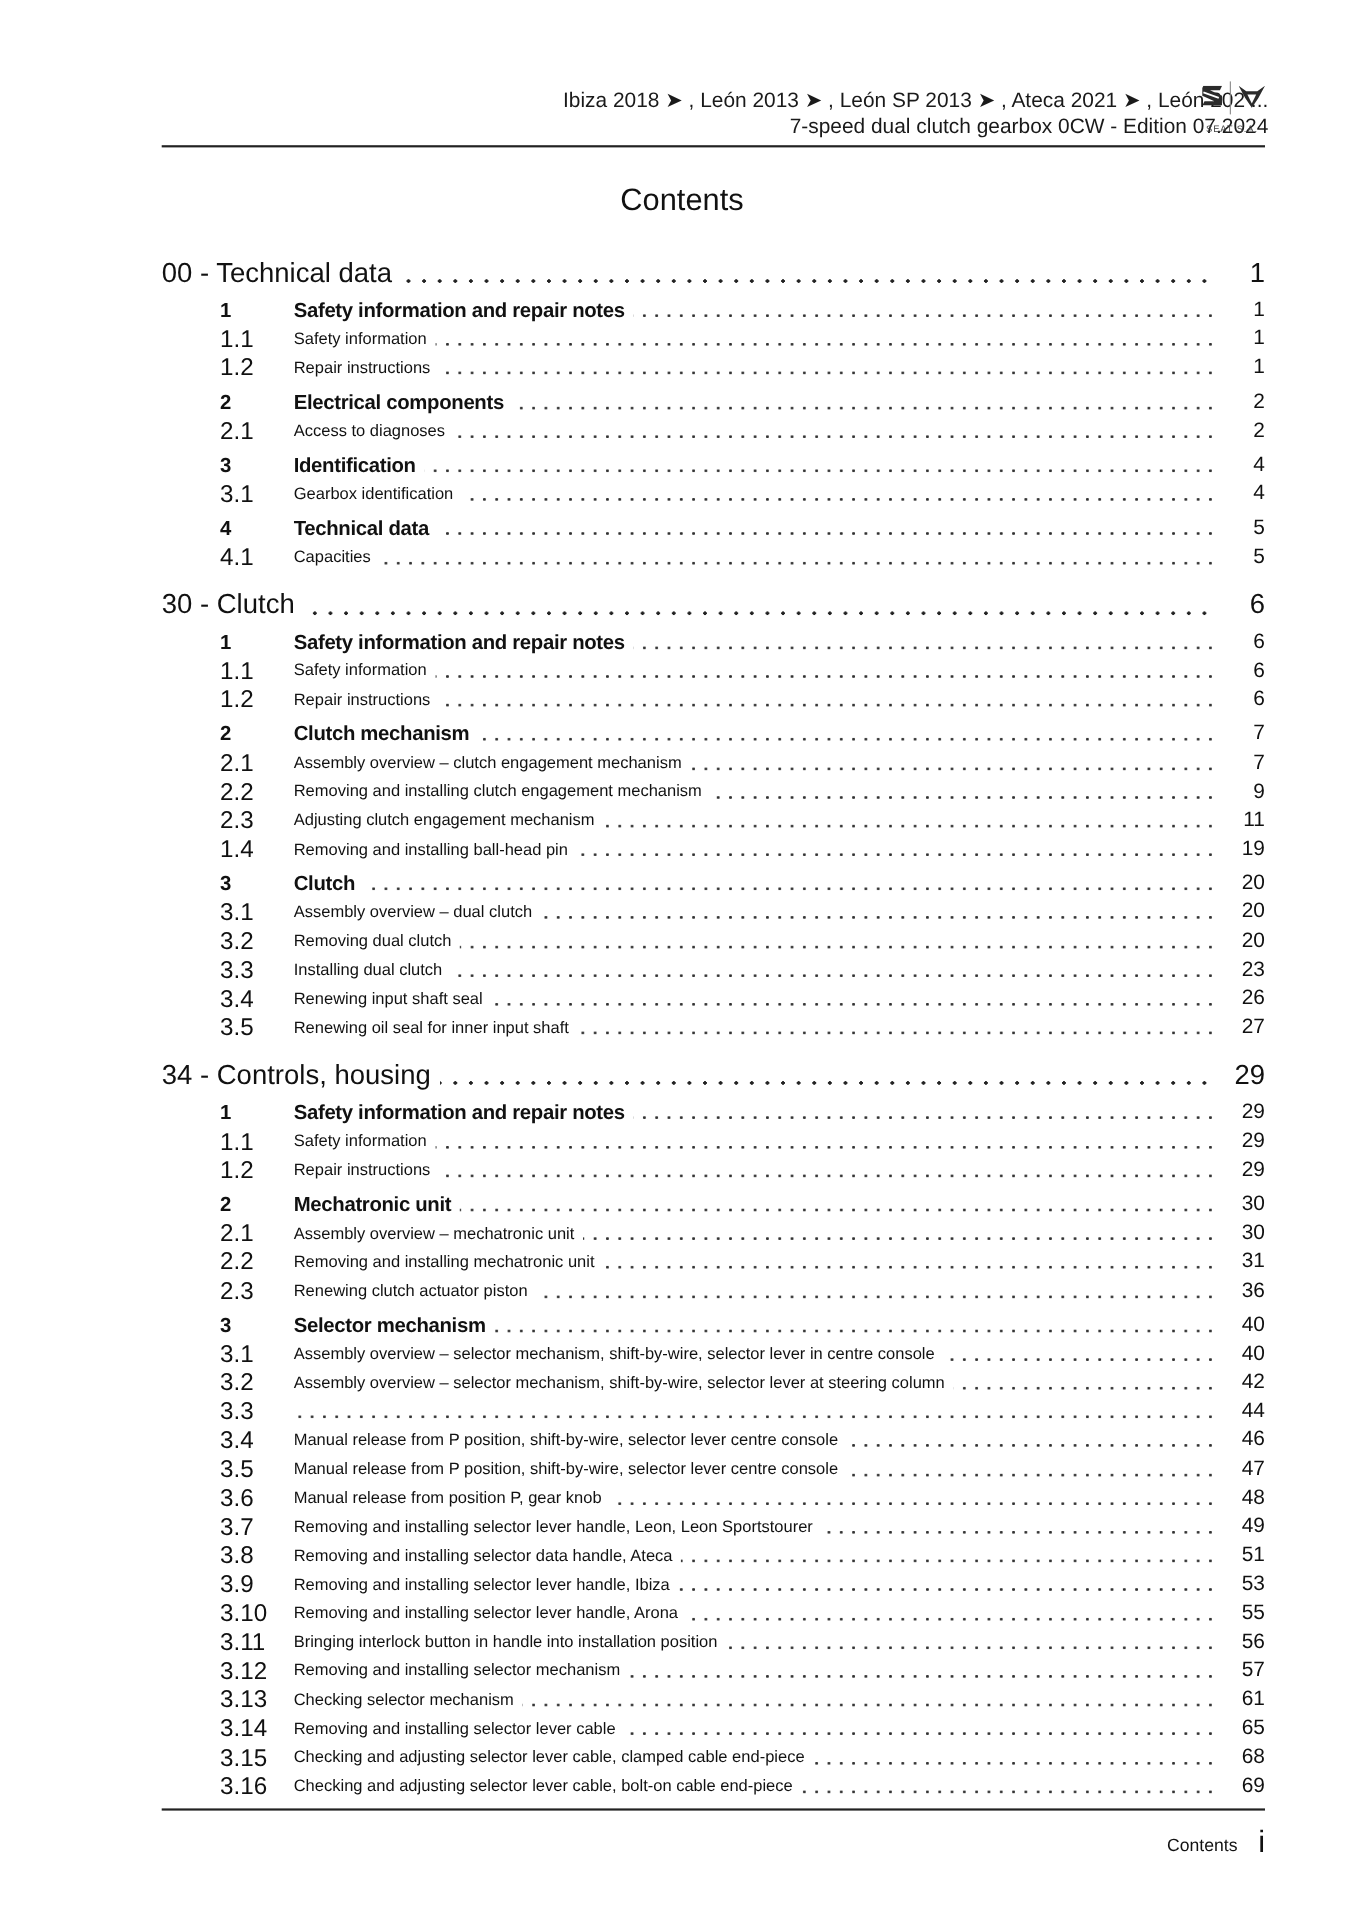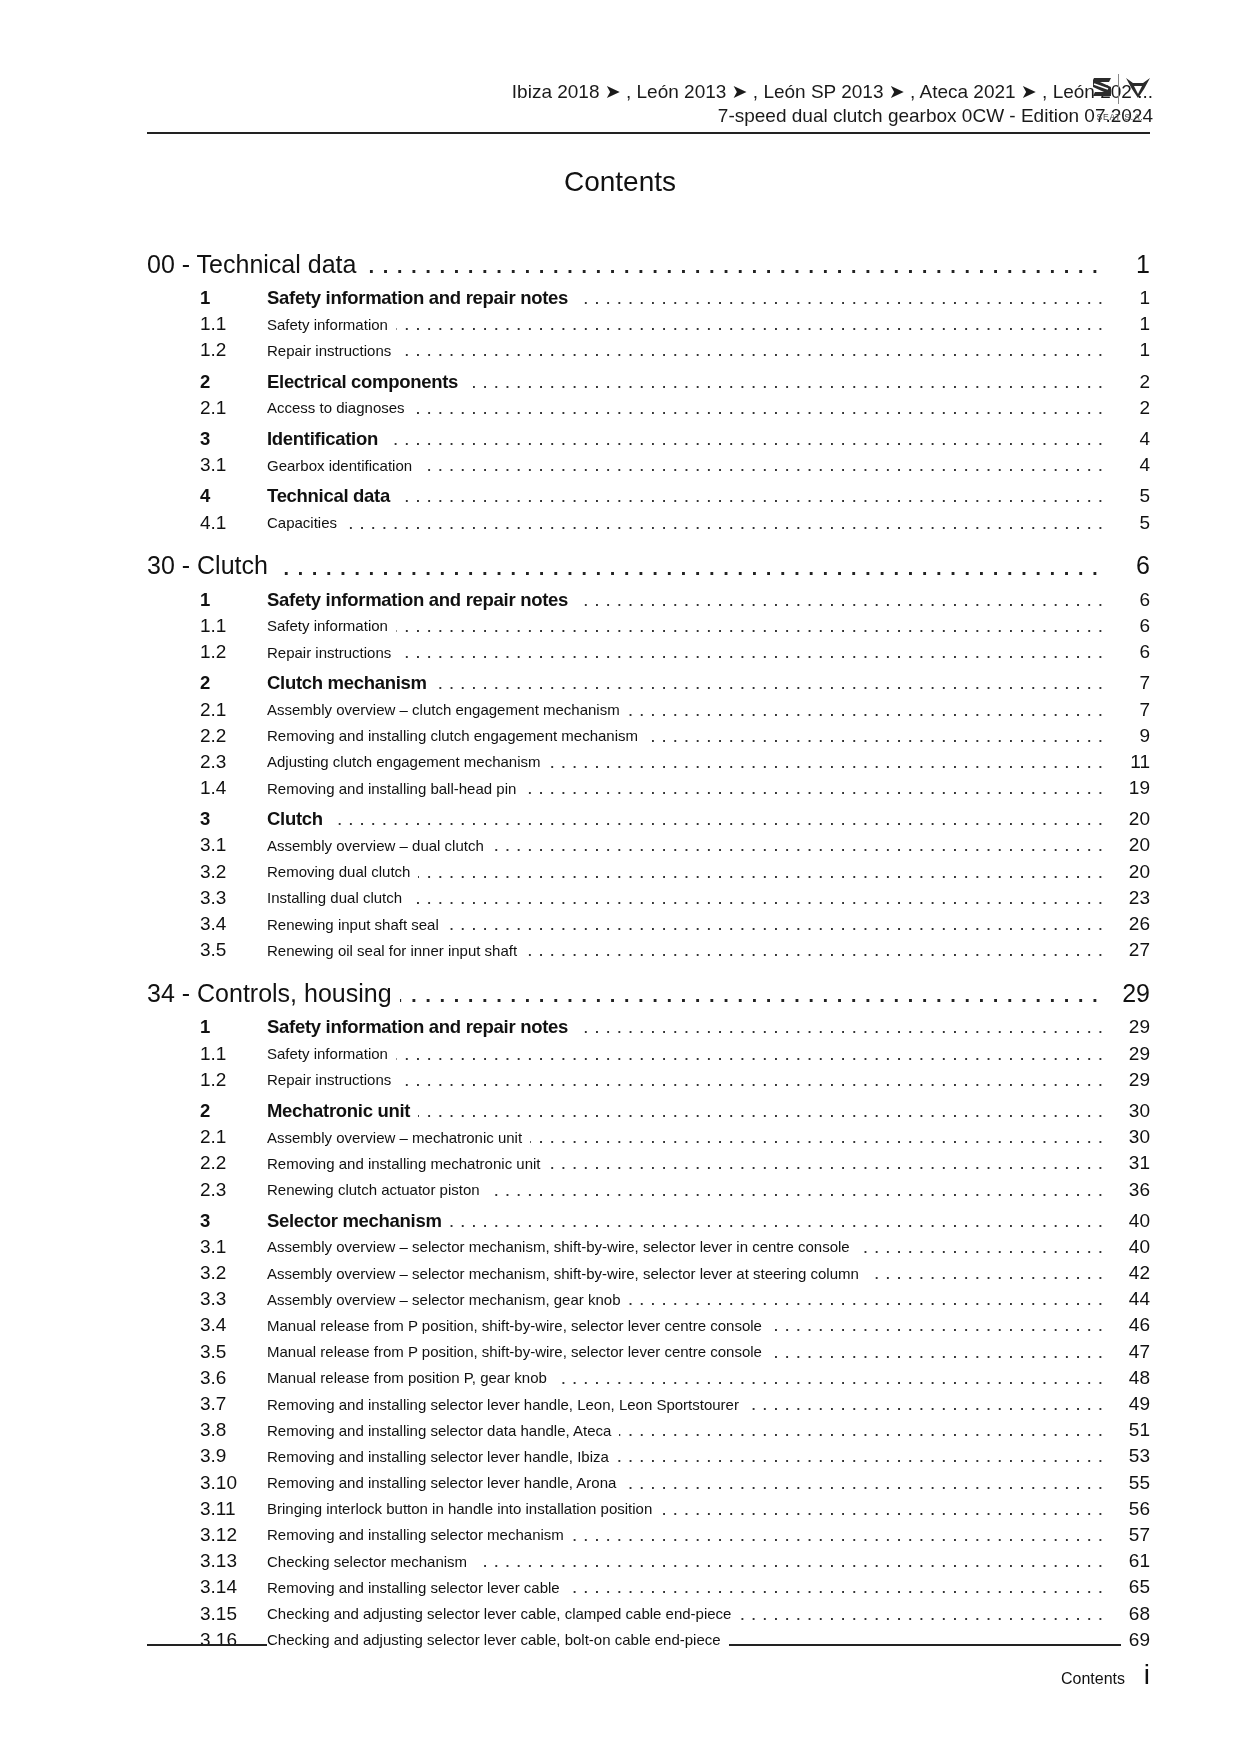--- a/index.html
+++ b/index.html
@@ -12,24 +12,24 @@
   .logo { position: absolute; left: 1087px; top: 72px; width: 66px; height: 52px; }
   .logo .seat-s { position: absolute; left: 4px; top: 6px; width: 20px; height: 18px; }
   .logo .divider { position: absolute; left: 31px; top: 2px; width: 1px; height: 30px; background: #888; }
   .logo .cupra { position: absolute; left: 39px; top: 5px; width: 24px; height: 22px; }
   .logo .label { position: absolute; left: 0; top: 40px; width: 66px; text-align: center;
                  font-size: 8.5px; font-weight: normal; letter-spacing: 0.8px; color: #444; }
 
   .title { position: absolute; left: 0; width: 1240px; top: 166px; text-align: center;
            font-size: 28px; color: #111; }
 
-  .toc { position: absolute; left: 147px; top: 248px; width: 1003px; }
+  .toc { position: absolute; left: 147px; top: 232px; width: 1003px; }
   .chapter { margin-bottom: 14px; }
   .row { position: relative; height: 26.2px; display: flex; align-items: center; white-space: nowrap; }
-  .row .num { position: absolute; left: 53px; font-size: 19px; }
+  .row .num { position: absolute; left: 53px; font-size: 22px; }
   .row .label { position: absolute; left: 120px; font-size: 15px; background: #fff; padding-right: 8px; z-index: 1; }
   .row .dots { position: absolute; left: 120px; right: 44px; top: 50%; height: 4px;
                margin-top: 3px;
                background-image: radial-gradient(circle, #333 1.1px, transparent 1.4px);
                background-size: 11.2px 4px; background-repeat: repeat-x; background-position: right center; }
   .row .page { position: absolute; right: 0; font-size: 19px; text-align: right; background: #fff; padding-left: 8px; z-index: 1; }
   .row.sec { margin-top: 5px; }
   .row.sec .num, .row.sec .label { font-weight: bold; font-size: 18.5px; letter-spacing: -0.3px; }
   .row.chap { height: 32px; margin-bottom: 2px; }
   .row.chap .label { left: 0; font-size: 25px; }
@@ -283,21 +283,20 @@
       </div>
       <div class="row sub">
         <span class="num">3.2</span>
         <span class="dots"></span>
         <span class="label">Assembly overview – selector mechanism, shift-by-wire, selector lever at steering column</span>
         <span class="page">42</span>
       </div>
       <div class="row sub">
         <span class="num">3.3</span>
         <span class="dots"></span>
-        <span class="label">Assembly overview – selector mechanism, gear knob</span>
         <span class="page">44</span>
       </div>
       <div class="row sub">
         <span class="num">3.4</span>
         <span class="dots"></span>
         <span class="label">Manual release from P position, shift-by-wire, selector lever centre console</span>
         <span class="page">46</span>
       </div>
       <div class="row sub">
         <span class="num">3.5</span>

